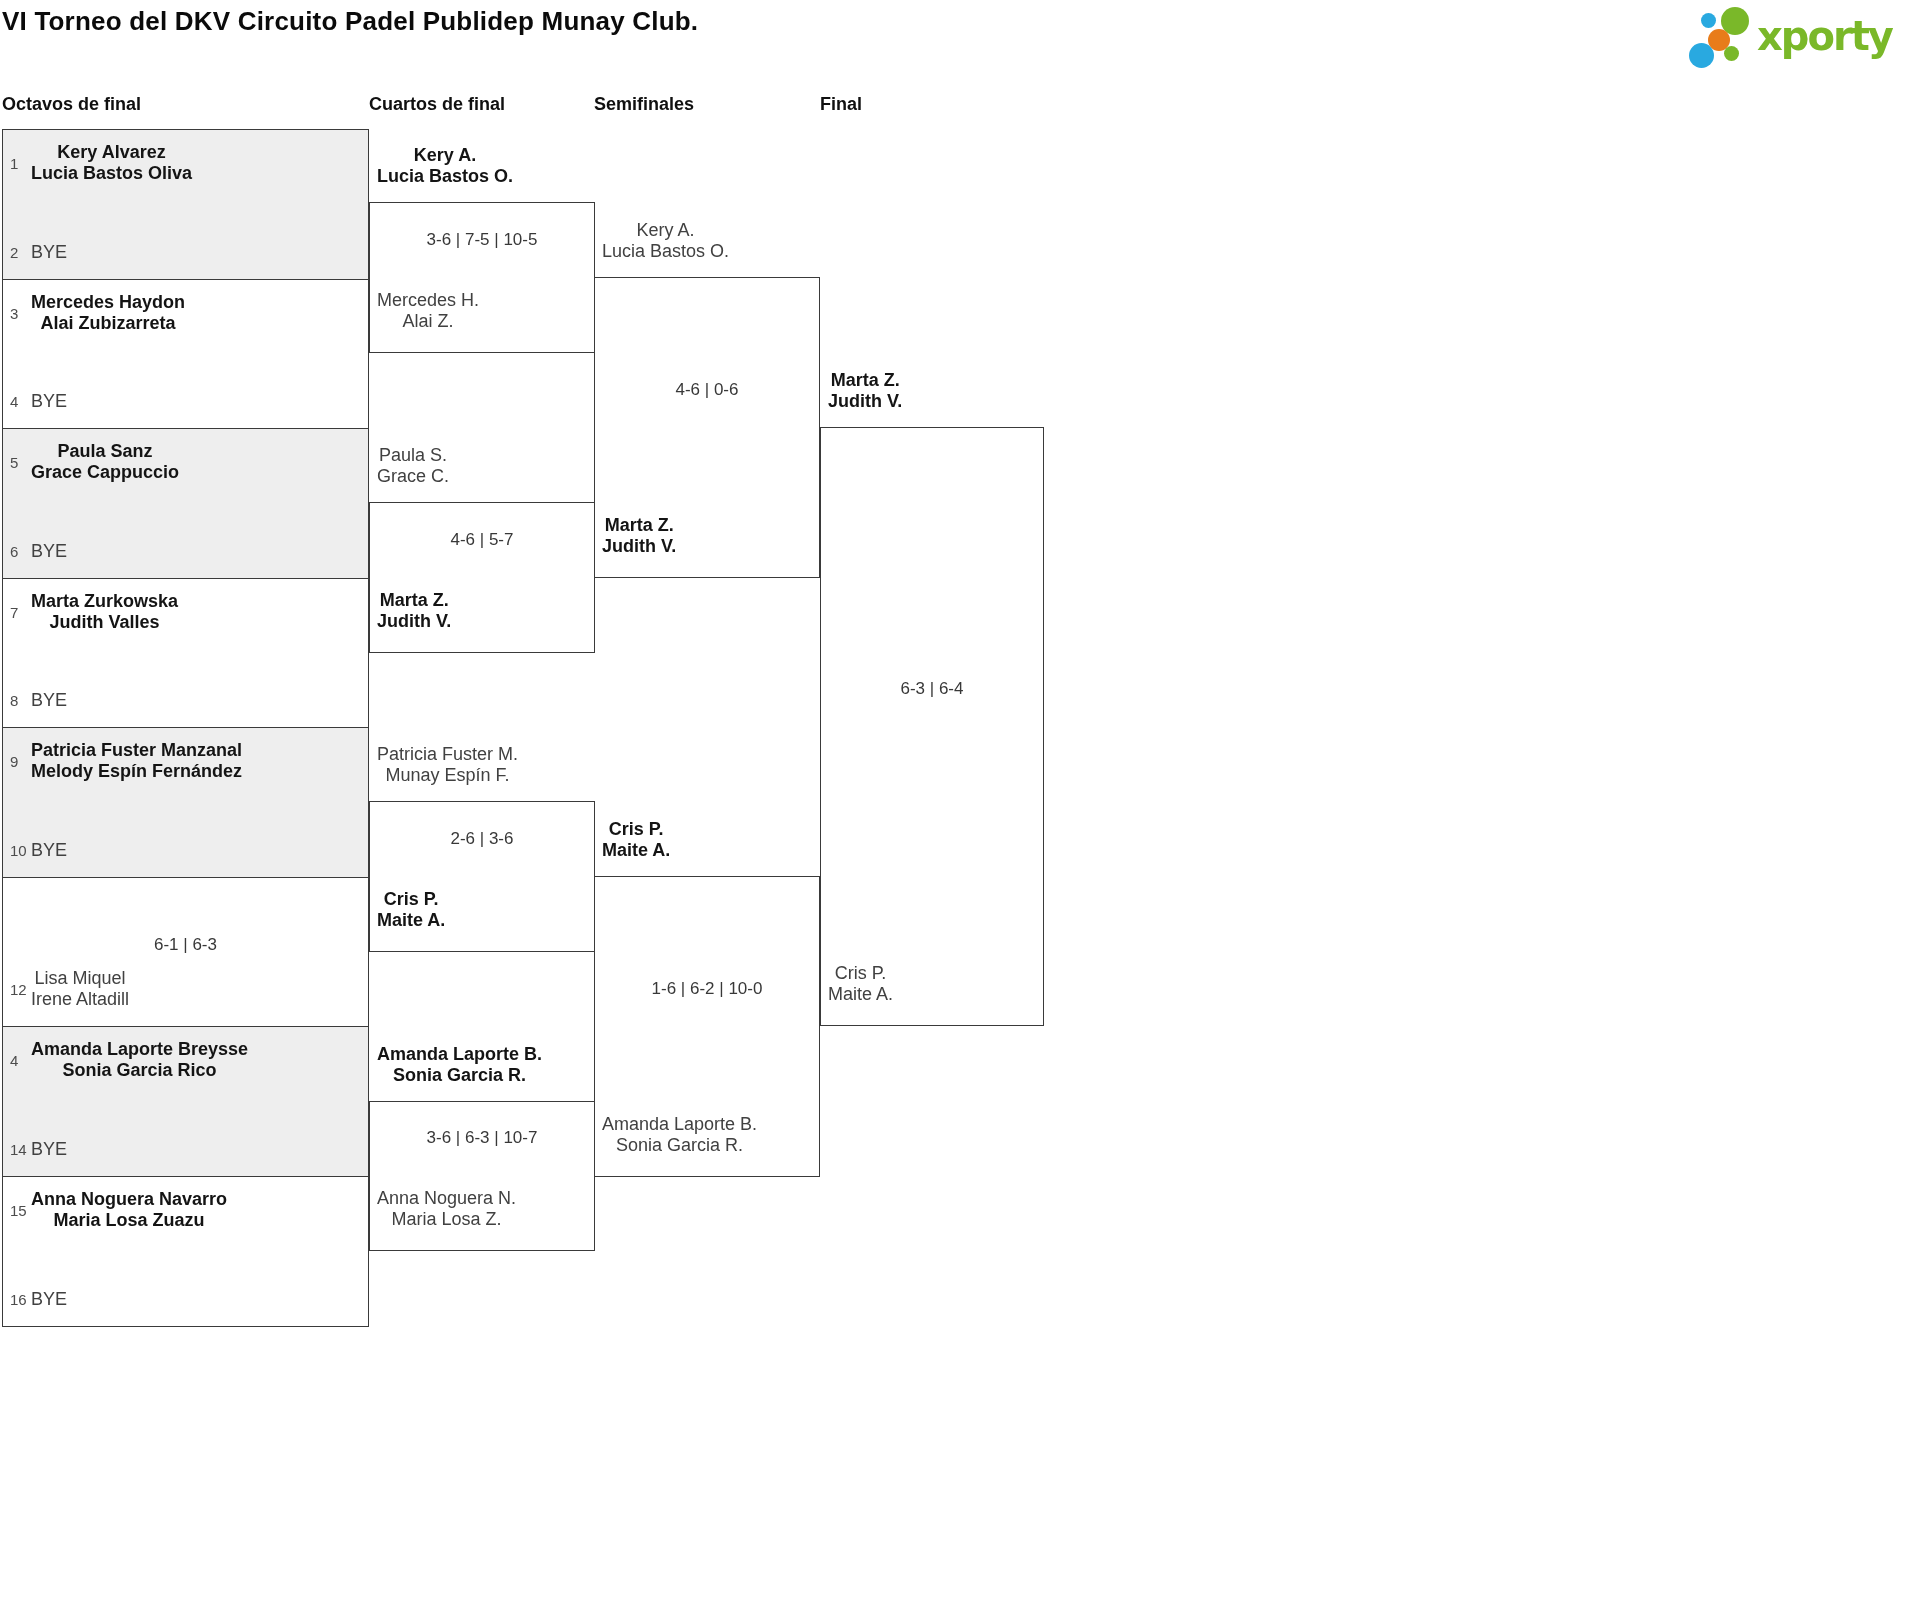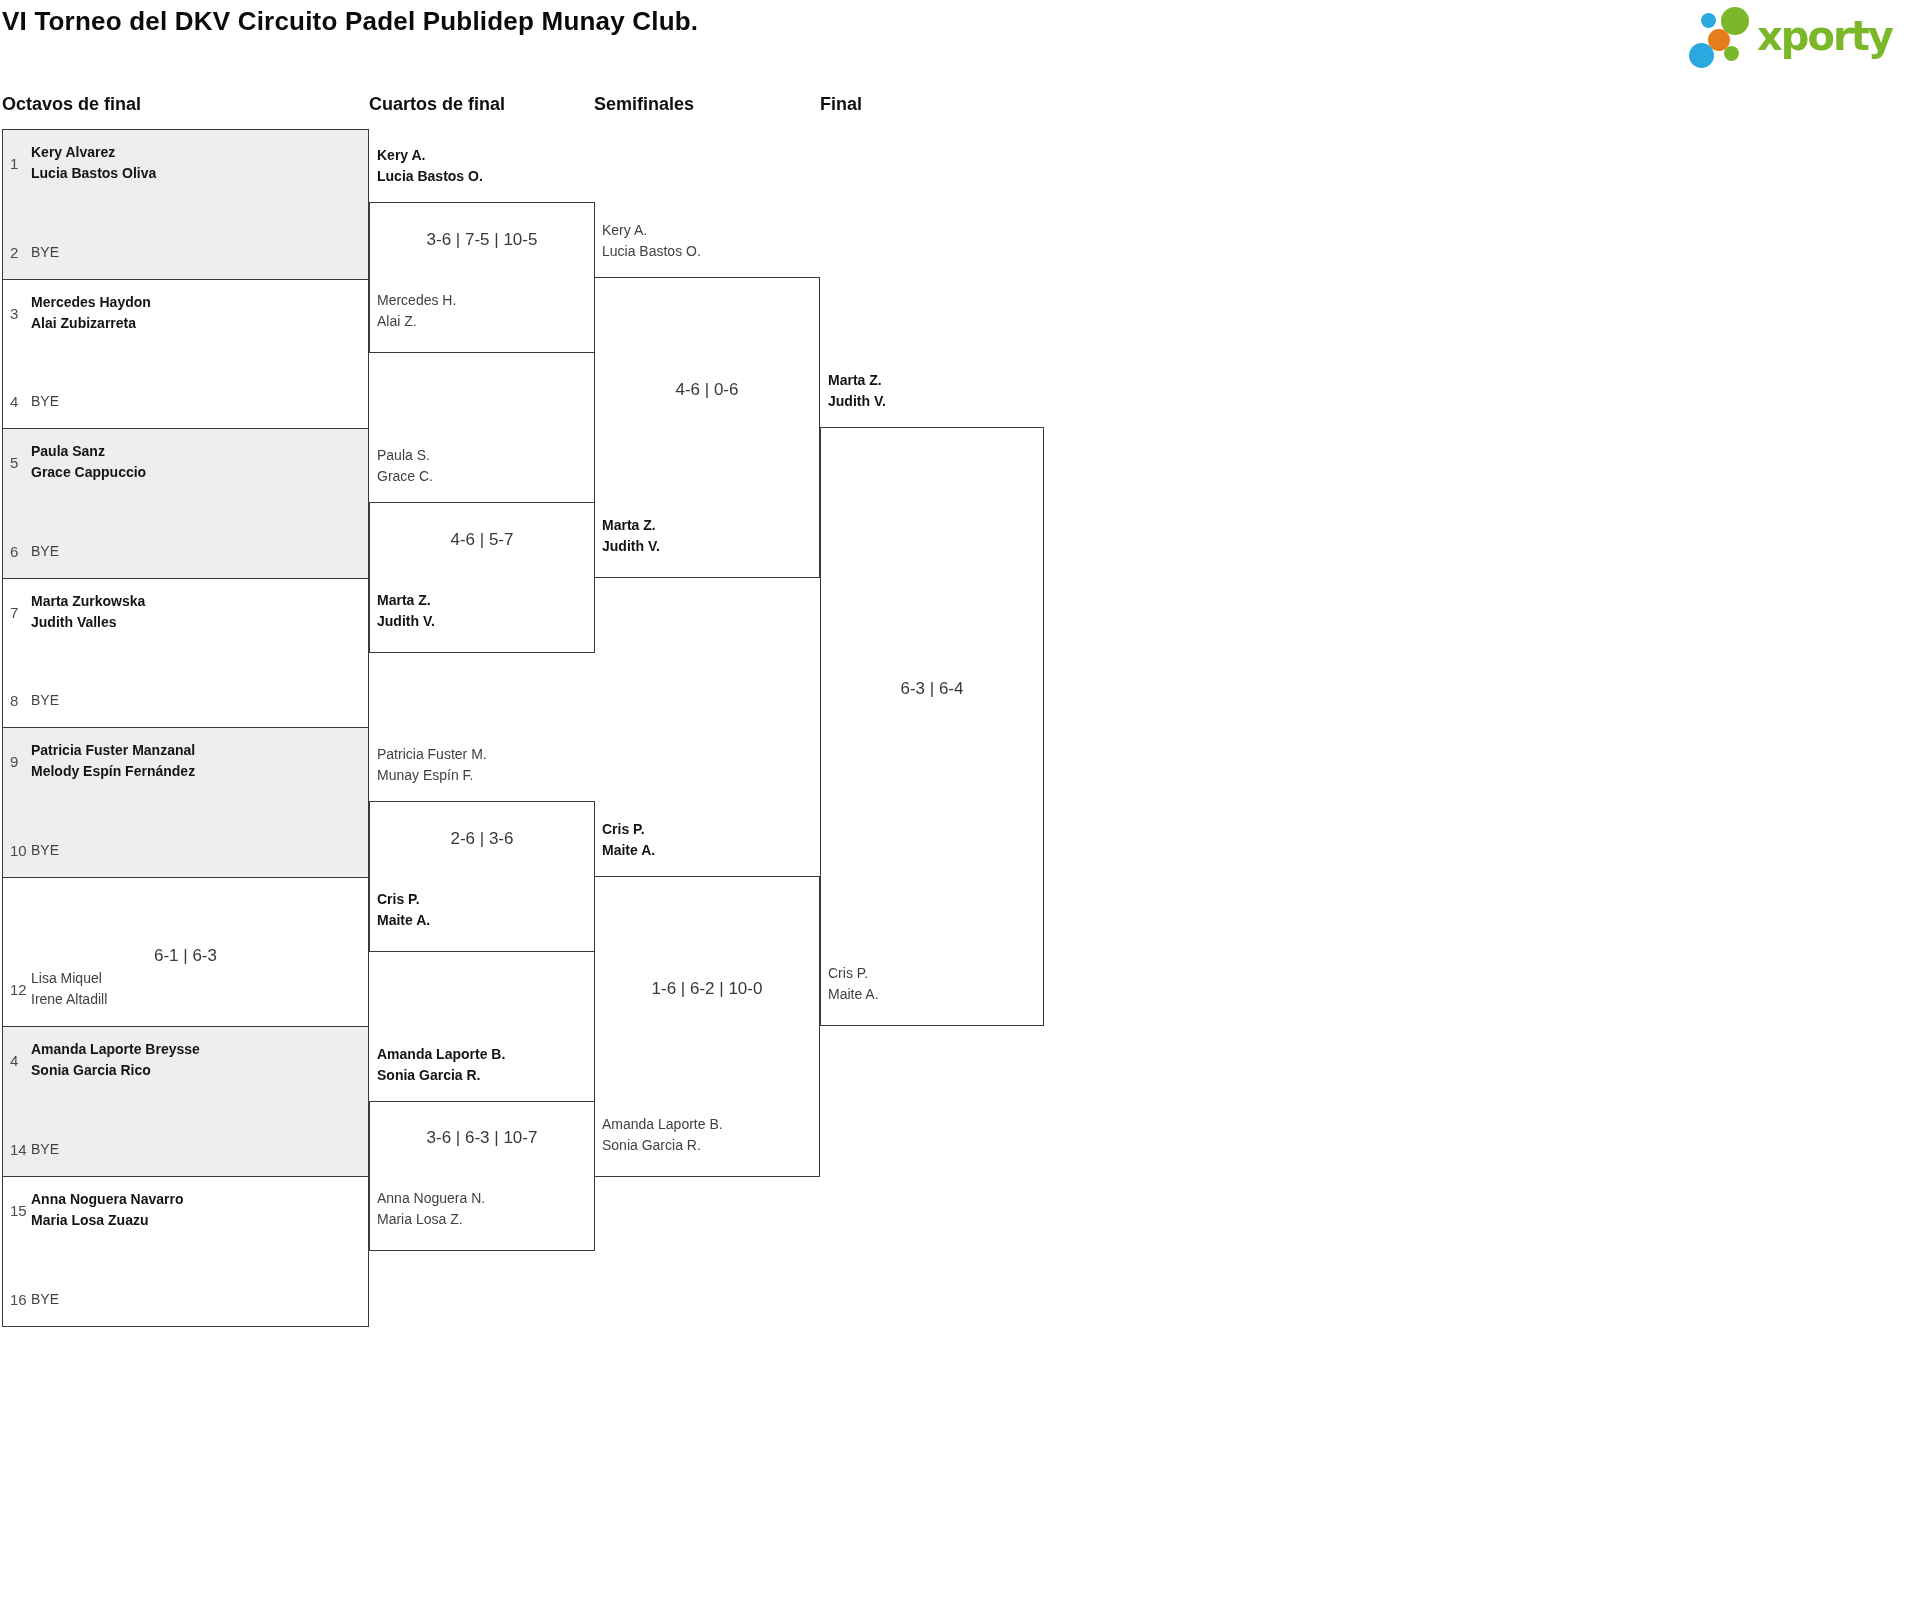--- a/index.html
+++ b/index.html
@@ -22,29 +22,29 @@
 
   
   .box { position:absolute; border:1px solid #3a3a3a; background:#fff; }
   .box.shaded { background:#eeeeee; }
 
   .slot { position:absolute; left:7px; right:6px; display:flex; gap:4px; }
   .slot-top { top:12px; }
   .slot-bottom { bottom:16px; }
   .seed { flex:0 0 17px; font-size:15px; line-height:21px; color:#4c4c4c; align-self:center; }
 
-  .team { font-size:14px; line-height:21px; color:#414141; font-weight:400; }
+  .team { font-size:18px; line-height:21px; color:#414141; font-weight:400;text-align:center; }
   .team .l { display:block; white-space:nowrap; }
   .team.bold { font-weight:700; color:#141414; }
   .team.above { position:absolute; left:7px; bottom:calc(100% + 16px); }
   .team.inside { position:absolute; left:7px; bottom:20px; }
 
   .score { position:absolute; left:0; right:0; text-align:center; font-size:17px;
            color:#383838; transform:translateY(-50%); white-space:nowrap; }
-  .score.center { top:calc(50% - 7px);margin-top:11px; }
+  .score.center { top:calc(50% - 7px); }
   .score.offset { top:calc(50% - 38px); }
 
   
   .logo { position:absolute; left:1692px; top:6px; width:228px; height:66px; }
   .dot { position:absolute; border-radius:50%; }
   .logo-text { position:absolute; left:65px; top:6px;
                font-family:"DejaVu Sans","Liberation Sans",sans-serif;
                font-size:40px; line-height:48px; font-weight:700; letter-spacing:-2px; }
 </style>
 </head>

